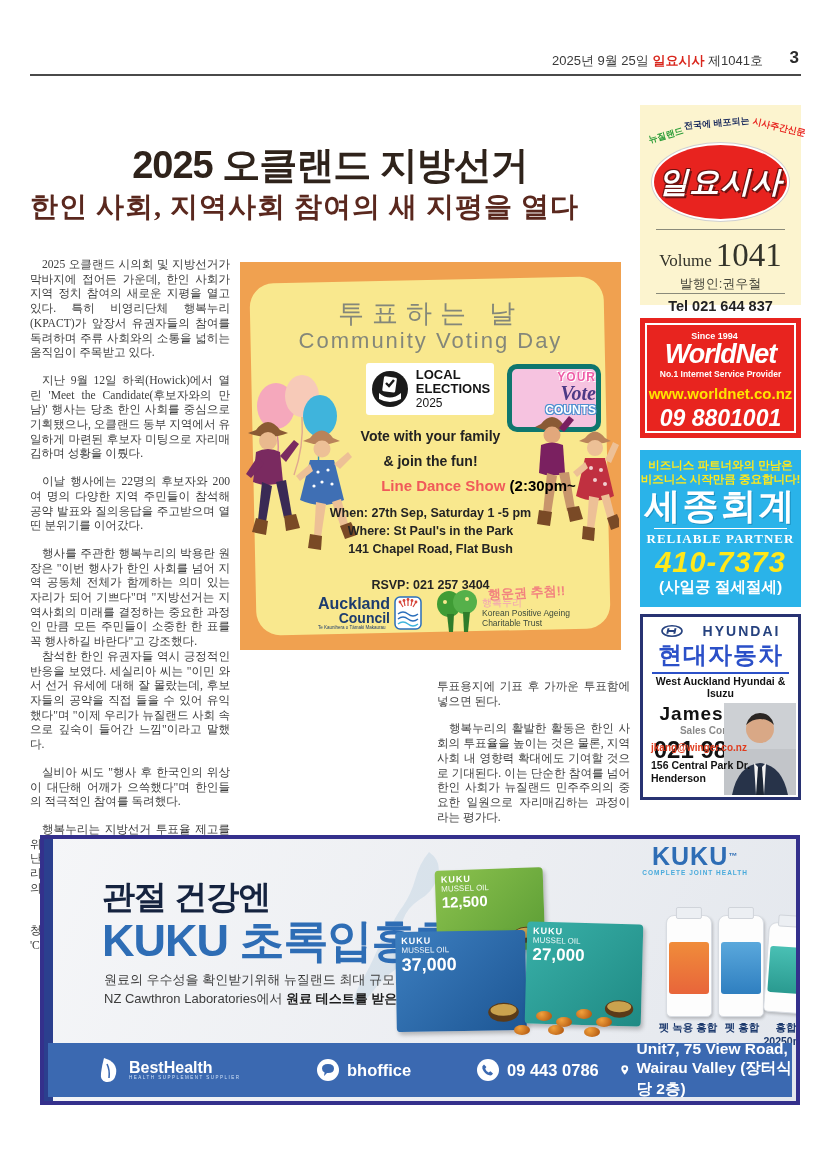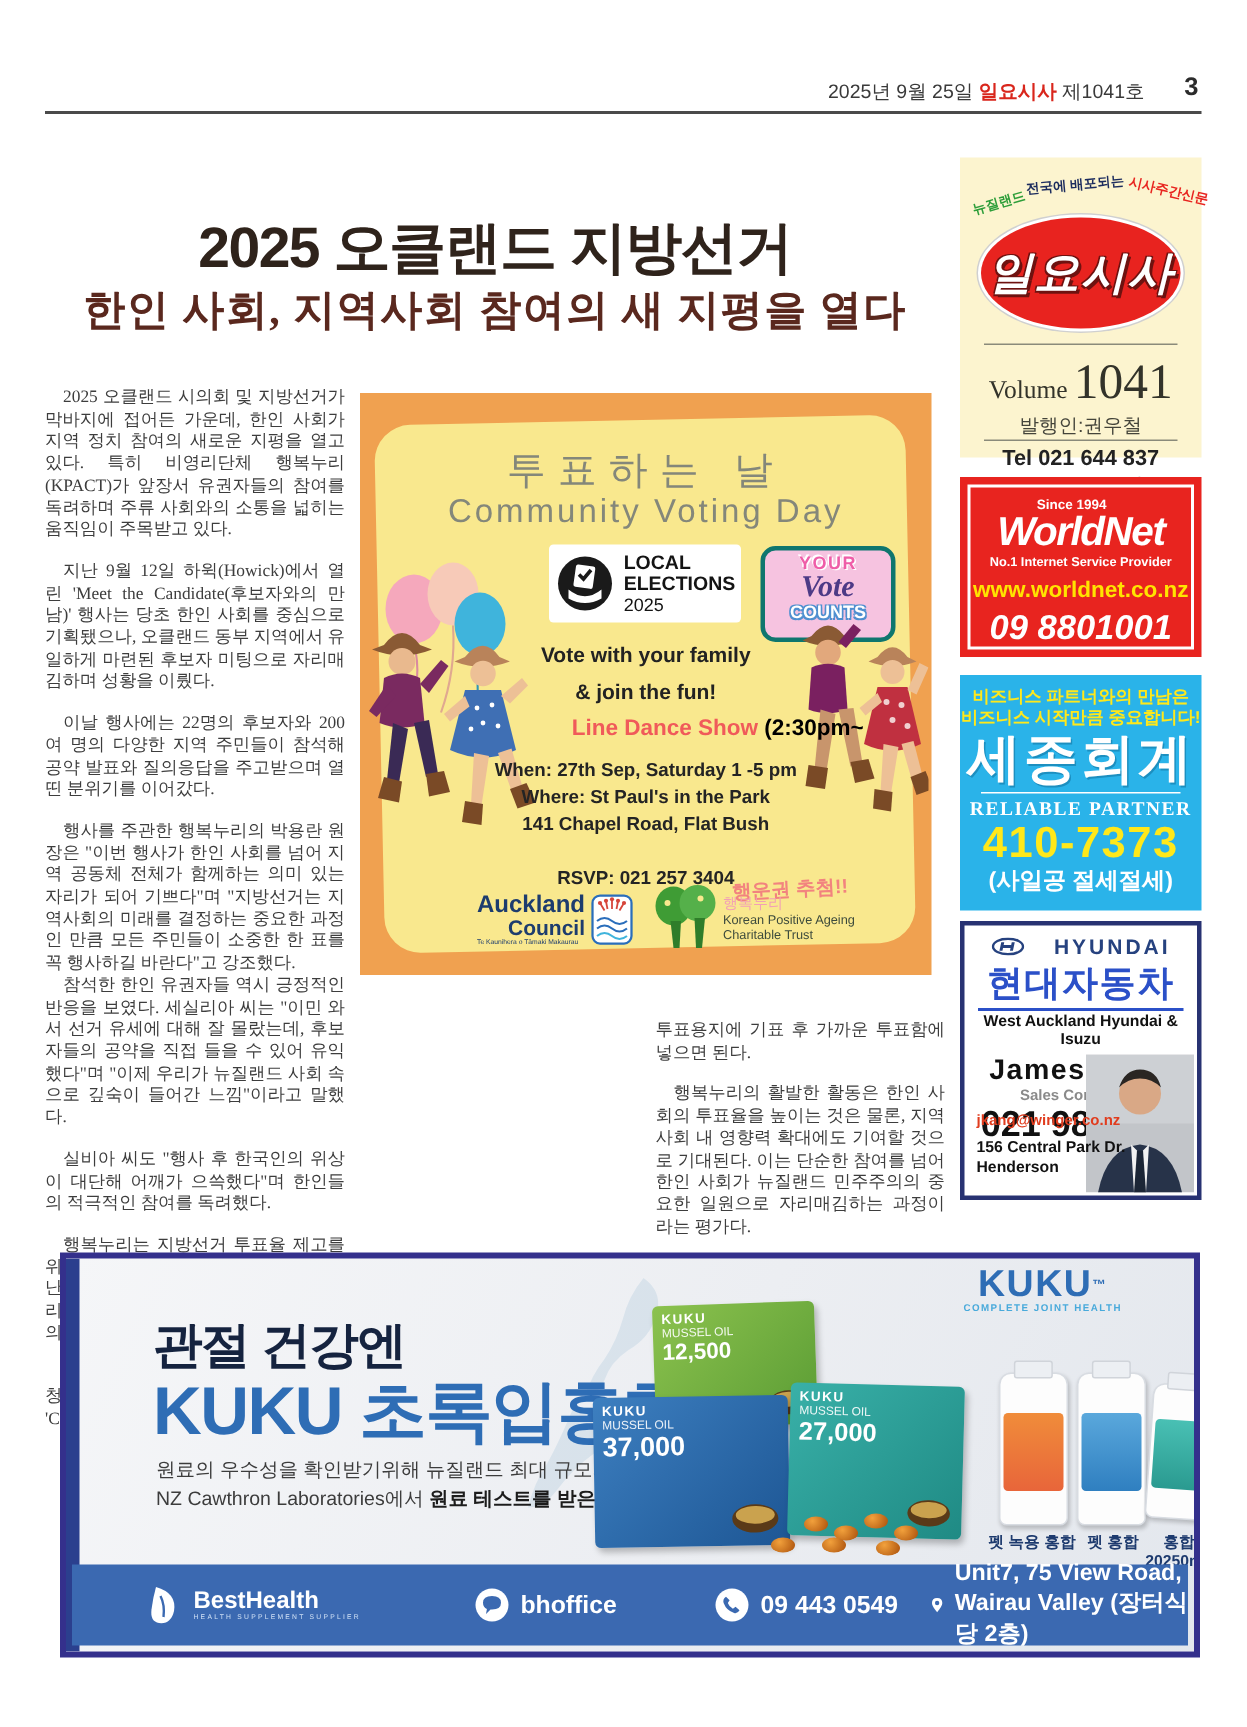--- a/index.html
+++ b/index.html
@@ -9,40 +9,40 @@
 
   
   .dateline{font-size:13px;color:#3a3a3a;letter-spacing:0;}
   .dateline .brand{color:#d9261c;font-weight:bold;}
   .pagenum{font-size:17px;font-weight:bold;color:#2b2b2b;}
   .header-rule{height:2px;background:#4a4a4a;}
 
   
   .headline{width:600px;text-align:center;font-weight:bold;font-size:38px;letter-spacing:-1px;
             color:#2f231b;font-family:"Liberation Sans","DejaVu Sans",sans-serif;}
-  .subhead{width:600px;text-align:center;font-weight:bold;font-size:28px;color:#5a281e;
+  .subhead{width:600px;text-align:left;font-weight:bold;font-size:28px;color:#5a281e;
            font-family:"Liberation Serif","DejaVu Serif",serif;letter-spacing:1px;}
 
   
   .col{font-family:"Liberation Serif","DejaVu Serif",serif;font-size:11.6px;line-height:14.7px;
        color:#3d3d3d;text-align:justify;}
   .col p{margin:0 0 13px 0;text-indent:12px;}
   .col p.tight{margin-bottom:0;}
   .col p.cont{text-indent:0;}
 
   
   .flyer{background:#f0a150;overflow:hidden;}
   .flyer-card{position:absolute;left:13px;top:18px;width:354px;height:352px;background:#f9e88e;
               border-radius:24px;transform:rotate(-1.2deg);}
   .flyer-title-ko{width:100%;text-align:center;font-size:26px;color:#84877a;letter-spacing:8px;}
   .flyer-title-en{width:100%;text-align:center;font-size:22px;color:#84877a;letter-spacing:2px;}
   .le-box{background:#fff;border-radius:3px;display:flex;align-items:center;justify-content:center;gap:6px;}
   .le-text{line-height:14px;color:#141414;font-weight:bold;font-size:13px;}
   .le-text .yr{font-weight:normal;font-size:12px;}
-  .vote-badge{background:#f6c3e0;border:3px solid #0f766e;border-radius:10px;text-align:center;padding-top:2px;}
+  .vote-badge{background:#f6c3e0;border:5px solid #0f766e;border-radius:10px;text-align:right;padding-top:2px;}
   .vote-badge .v1{font-size:12px;font-weight:bold;color:#ef5da8;text-shadow:1px 1px 0 #fff,-1px -1px 0 #fff;letter-spacing:1px;line-height:13px;}
   .vote-badge .v2{font-size:20px;font-weight:bold;font-style:italic;color:#4d3a86;line-height:19px;
                   font-family:"Liberation Serif","DejaVu Serif",serif;}
   .vote-badge .v3{font-size:12px;font-weight:bold;color:#fff;text-shadow:1px 1px 0 #4f8fd0,-1px 1px 0 #4f8fd0,1px -1px 0 #4f8fd0,-1px -1px 0 #4f8fd0;line-height:14px;}
   .hand{width:100%;text-align:center;font-weight:bold;color:#222;font-size:14px;}
   .dance-line{width:100%;text-align:center;font-weight:bold;font-size:15px;padding-left:48px;}
   .dance-line .red{color:#f05a5a;}
   .info{width:100%;text-align:center;font-weight:bold;color:#242424;font-size:12.5px;}
   .lucky{color:#f2837f;font-weight:bold;font-size:13px;transform:rotate(-3deg);}
   .ac-logo{display:flex;align-items:center;gap:4px;}
@@ -73,21 +73,21 @@
   .wn-name{font-size:27px;font-weight:bold;font-style:italic;letter-spacing:-1px;line-height:26px;}
   .wn-tag{font-size:8.5px;font-weight:bold;margin-top:2px;}
   .wn-url{font-size:15px;font-weight:bold;color:#ffe400;margin-top:6px;}
   .wn-phone{font-size:23px;font-weight:bold;font-style:italic;margin-top:3px;}
 
   .sejong{background:#2ab3e9;text-align:center;color:#fff;}
   .sj-y{color:#ffe81a;font-weight:bold;font-size:11.5px;line-height:14px;}
   .sj-name{font-size:36px;font-weight:bold;letter-spacing:2px;line-height:40px;text-shadow:1px 1px 0 #1c8fc0;}
   .sj-rule{height:1px;background:#fff;margin:2px auto;width:82%;}
   .sj-partner{font-family:"Liberation Serif","DejaVu Serif",serif;font-weight:bold;font-size:13px;letter-spacing:1px;}
-  .sj-phone{color:#ffe81a;font-weight:bold;font-size:29px;letter-spacing:1px;line-height:30px;}
+  .sj-phone{color:#ffe81a;font-weight:bold;font-size:29px;letter-spacing:1px;line-height:30px;font-style:italic;}
   .sj-note{font-weight:bold;font-size:15.5px;}
 
   .hyundai{background:#fff;border:3px solid #283272;text-align:center;}
   .hy-logo{display:flex;align-items:center;justify-content:center;gap:20px;color:#26427f;font-weight:bold;
            font-size:14px;letter-spacing:2px;}
   .hy-ko{color:#2b50c8;font-weight:bold;font-size:24px;letter-spacing:1px;}
   .hy-rule{height:2px;background:#2b50c8;width:88%;margin:1px auto;}
   .hy-dealer{font-size:10.5px;font-weight:bold;color:#111;}
   .hy-person{font-size:19px;font-weight:bold;color:#111;letter-spacing:1px;}
   .hy-role{font-size:10px;color:#8a8a8a;font-weight:bold;}
@@ -454,21 +454,21 @@
           <circle cx="12" cy="12" r="11" fill="#fff"></circle>
           <path d="M12 6 q6 0 6 4.5 q0 4.5 -6 4.5 l-1 0 l-3 3 l0.6 -3.4 q-2.6 -1 -2.6 -4.1 q0 -4.5 6 -4.5z" fill="#3b69b1"></path>
         </svg>
         <span class="txt">bhoffice</span>
       </div>
       <div class="item" style="left:428px;">
         <svg width="24" height="24" viewBox="0 0 24 24">
           <circle cx="12" cy="12" r="11" fill="#fff"></circle>
           <path d="M8 6.5 l2.4 2.4 l-1.2 1.8 q0.8 2.4 3.4 3.8 l1.8 -1.3 l2.6 2.3 q-1.2 2.4 -3.6 1.8 q-5 -1.4 -7 -6.6 q-0.8 -2.6 1.6 -4.2z" fill="#3b69b1"></path>
         </svg>
-        <span class="txt">09 443 0549</span>
+        <span class="txt">09 443 0786</span>
       </div>
       <div class="item" style="left:572px;">
         <svg width="22" height="24" viewBox="0 0 22 24">
           <path d="M11 1 q8 0 8 8 q0 5 -8 14 q-8 -9 -8 -14 q0 -8 8 -8z" fill="#fff"></path>
           <circle cx="11" cy="9" r="3.4" fill="#3b69b1"></circle>
         </svg>
         <span class="txt" style="font-size:15.5px;">Unit7, 75 View Road, Wairau Valley (장터식당 2층)</span>
       </div>
     </div>
   </div>

